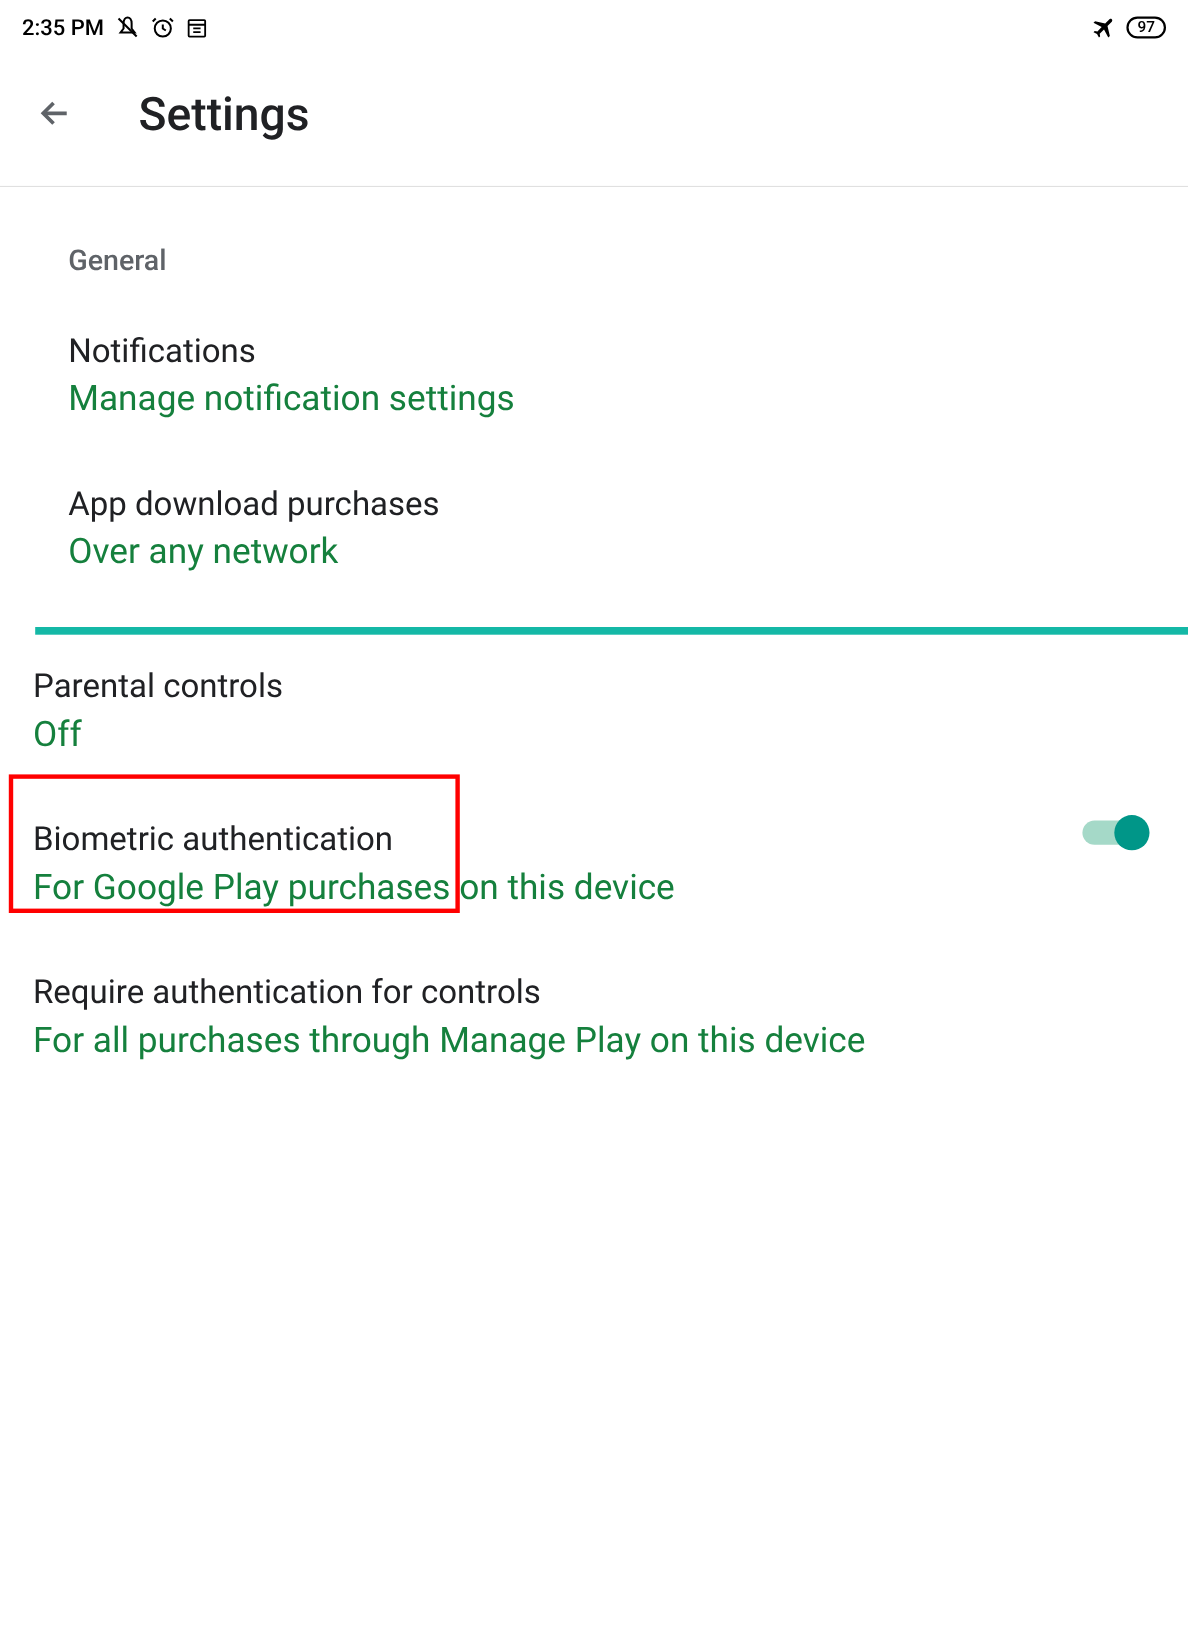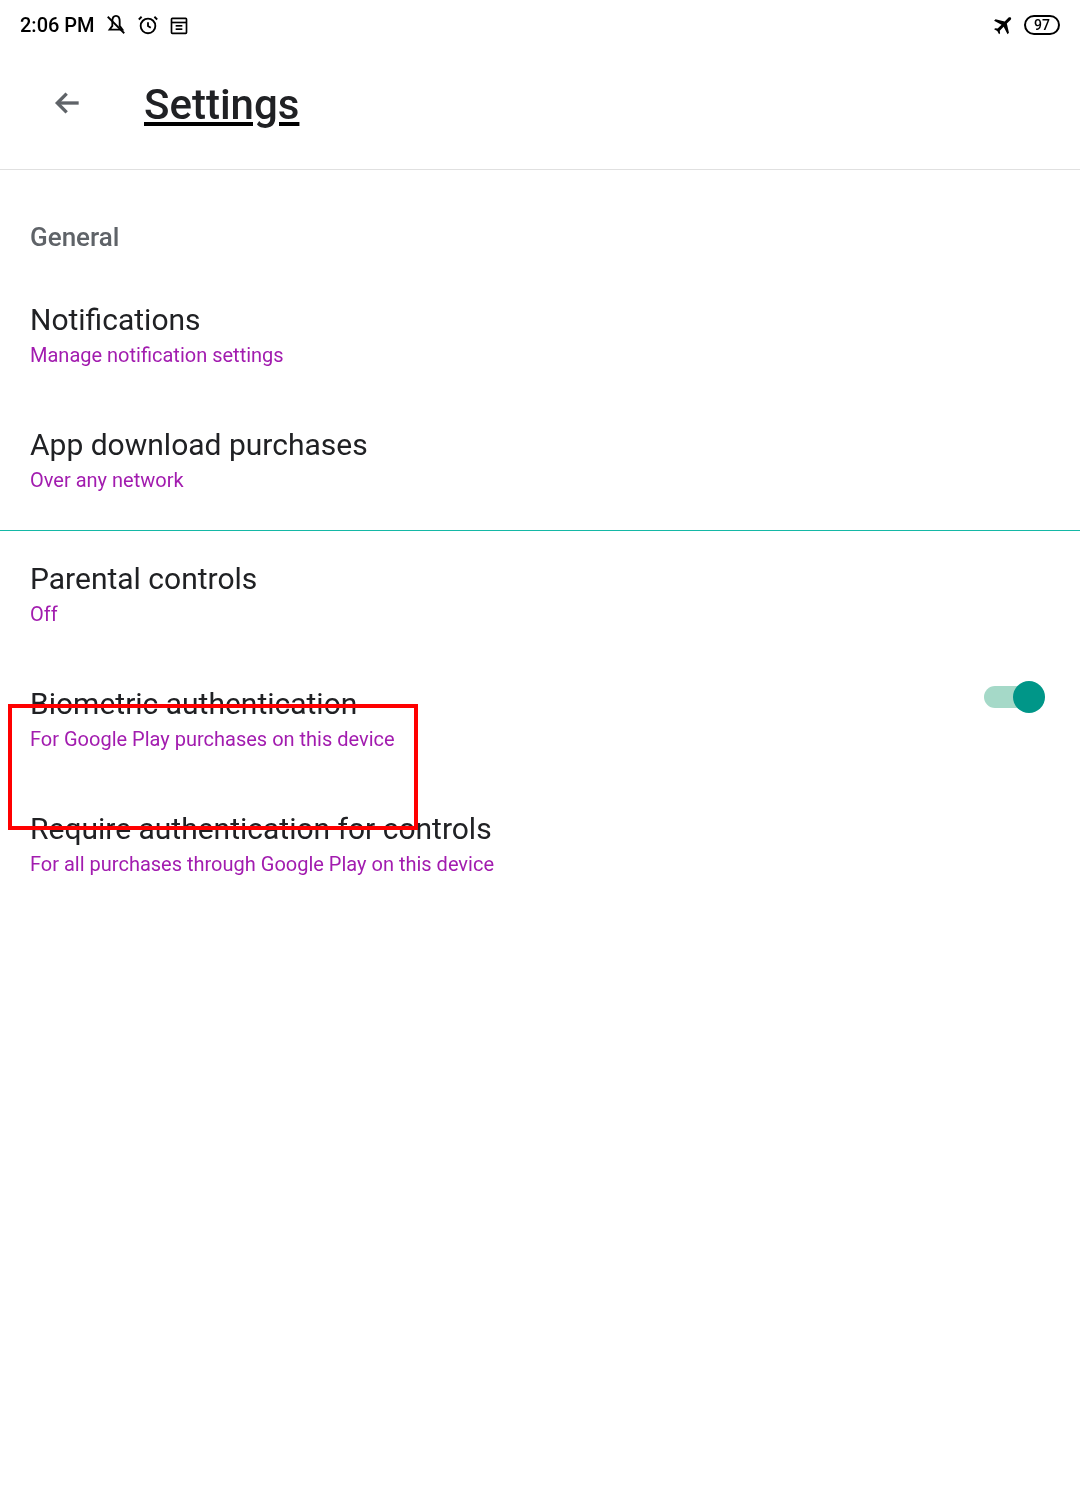--- a/index.html
+++ b/index.html
@@ -47,23 +47,22 @@
       border-radius: 12px;
       padding: 0px 8px;
       font-size: 14px;
       font-weight: 500;
     }
     
     
     .header {
       display: flex;
       align-items: center;
-      padding: 30px 30px 40px 52px;
+      padding: 30px 30px 40px 34px;
       gap: 60px;
-      text-decoration: underline;
     }
     .back-arrow {
       cursor: pointer;
     }
     .header-title {
       font-size: 42px;
       font-weight: 500;
       color: #202124;
     }
     
@@ -92,22 +91,22 @@
     }
     .setting-text {
       flex: 1;
     }
     .setting-title {
       font-size: 30px;
       color: #202124;
       margin-bottom: 6px;
     }
     .setting-subtitle {
-      font-size: 20px;
-      color: #a21caf;
+      font-size: 32px;
+      color: #15803d;
     }
     
     
     .highlight-box {
       position: absolute;
       border: 4px solid #ff0000;
       pointer-events: none;
     }
     
     
@@ -124,30 +123,31 @@
       width: 32px;
       height: 32px;
       background: #009688;
       border-radius: 50%;
       position: absolute;
       right: -5px;
       top: -5px;
     }
     
     .section-with-border {
-      border-bottom: 1px solid #14b8a6;
-      padding-bottom: 8px;
+      border-bottom: 7px solid #14b8a6;
+      padding-bottom: 20px;
+      margin-left: 32px;
     }
   </style>
 </head>
 <body>
 
 <div class="status-bar">
   <div class="status-left">
-    <span class="status-time">2:06 PM</span>
+    <span class="status-time">2:35 PM</span>
     <span class="status-icon">
       <svg width="22" height="22" viewBox="0 0 24 24" fill="none" stroke="#000" stroke-width="2">
         <path d="M12 2 C10 2 8 4 8 8 L8 13 L5 17 L19 17 L16 13 L16 8 C16 4 14 2 12 2 Z"></path>
         <line x1="3" y1="3" x2="21" y2="21"></line>
       </svg>
     </span>
     <span class="status-icon">
       <svg width="22" height="22" viewBox="0 0 24 24" fill="none" stroke="#000" stroke-width="2">
         <circle cx="12" cy="13" r="8"></circle>
         <path d="M12 9 L12 13 L15 15"></path>
@@ -219,19 +219,19 @@
       <div class="setting-subtitle">For Google Play purchases on this device</div>
     </div>
     <div class="toggle">
       <div class="toggle-thumb"></div>
     </div>
   </div>
 
   <div class="setting-item">
     <div class="setting-text">
       <div class="setting-title">Require authentication for controls</div>
-      <div class="setting-subtitle">For all purchases through Google Play on this device</div>
+      <div class="setting-subtitle">For all purchases through Manage Play on this device</div>
     </div>
   </div>
 
 </div>
 
 <div class="highlight-box" style="left: 8px; top: 704px; width: 410px; height: 126px;"></div>
 
 </body></html>

